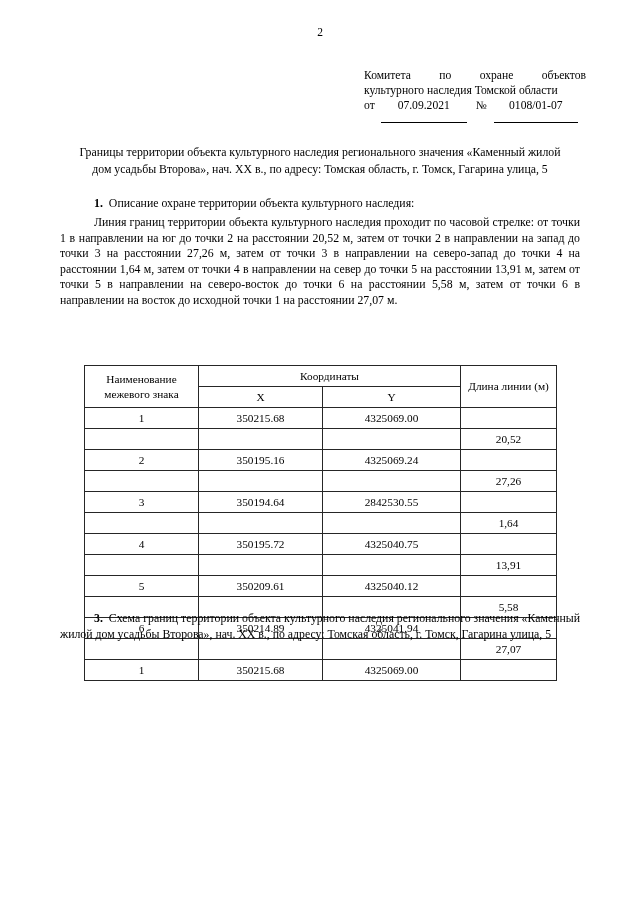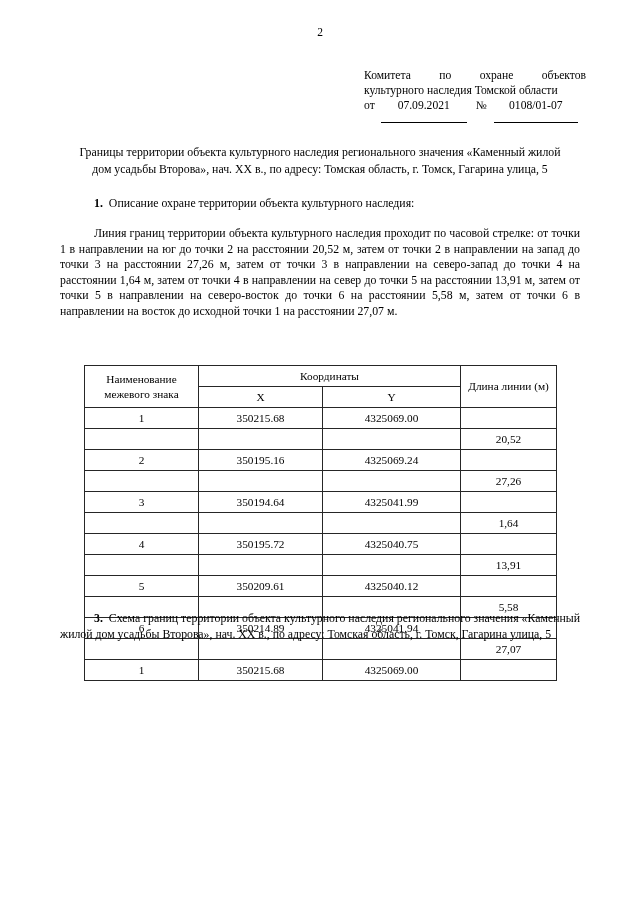--- a/index.html
+++ b/index.html
@@ -94,21 +94,21 @@
     display: block;
     text-indent: 34px;
   }
   .sec-num {
     font-weight: bold;
     padding-right: 6px;
   }
   .para-indent { text-indent: 34px; }
 
   #section-1 { top: 196px; }
-  #section-1-body { top: 226px; }
+  #section-1-body { top: 215px; }
   #section-2 { top: 308px; }
   #section-3 { top: 611px; }
 
   
   .coord-table-wrap {
     position: absolute;
     top: 365px;
     left: 84px;
     width: 472px;
   }
@@ -215,21 +215,21 @@
           </tr>
           <tr>
             <td class="blank-cell"></td>
             <td class="blank-cell"></td>
             <td class="blank-cell"></td>
             <td>27,26</td>
           </tr>
           <tr>
             <td>3</td>
             <td>350194.64</td>
-            <td>4325041.99</td>
+            <td>2842530.55</td>
             <td class="blank-cell"></td>
           </tr>
           <tr>
             <td class="blank-cell"></td>
             <td class="blank-cell"></td>
             <td class="blank-cell"></td>
             <td>1,64</td>
           </tr>
           <tr>
             <td>4</td>

